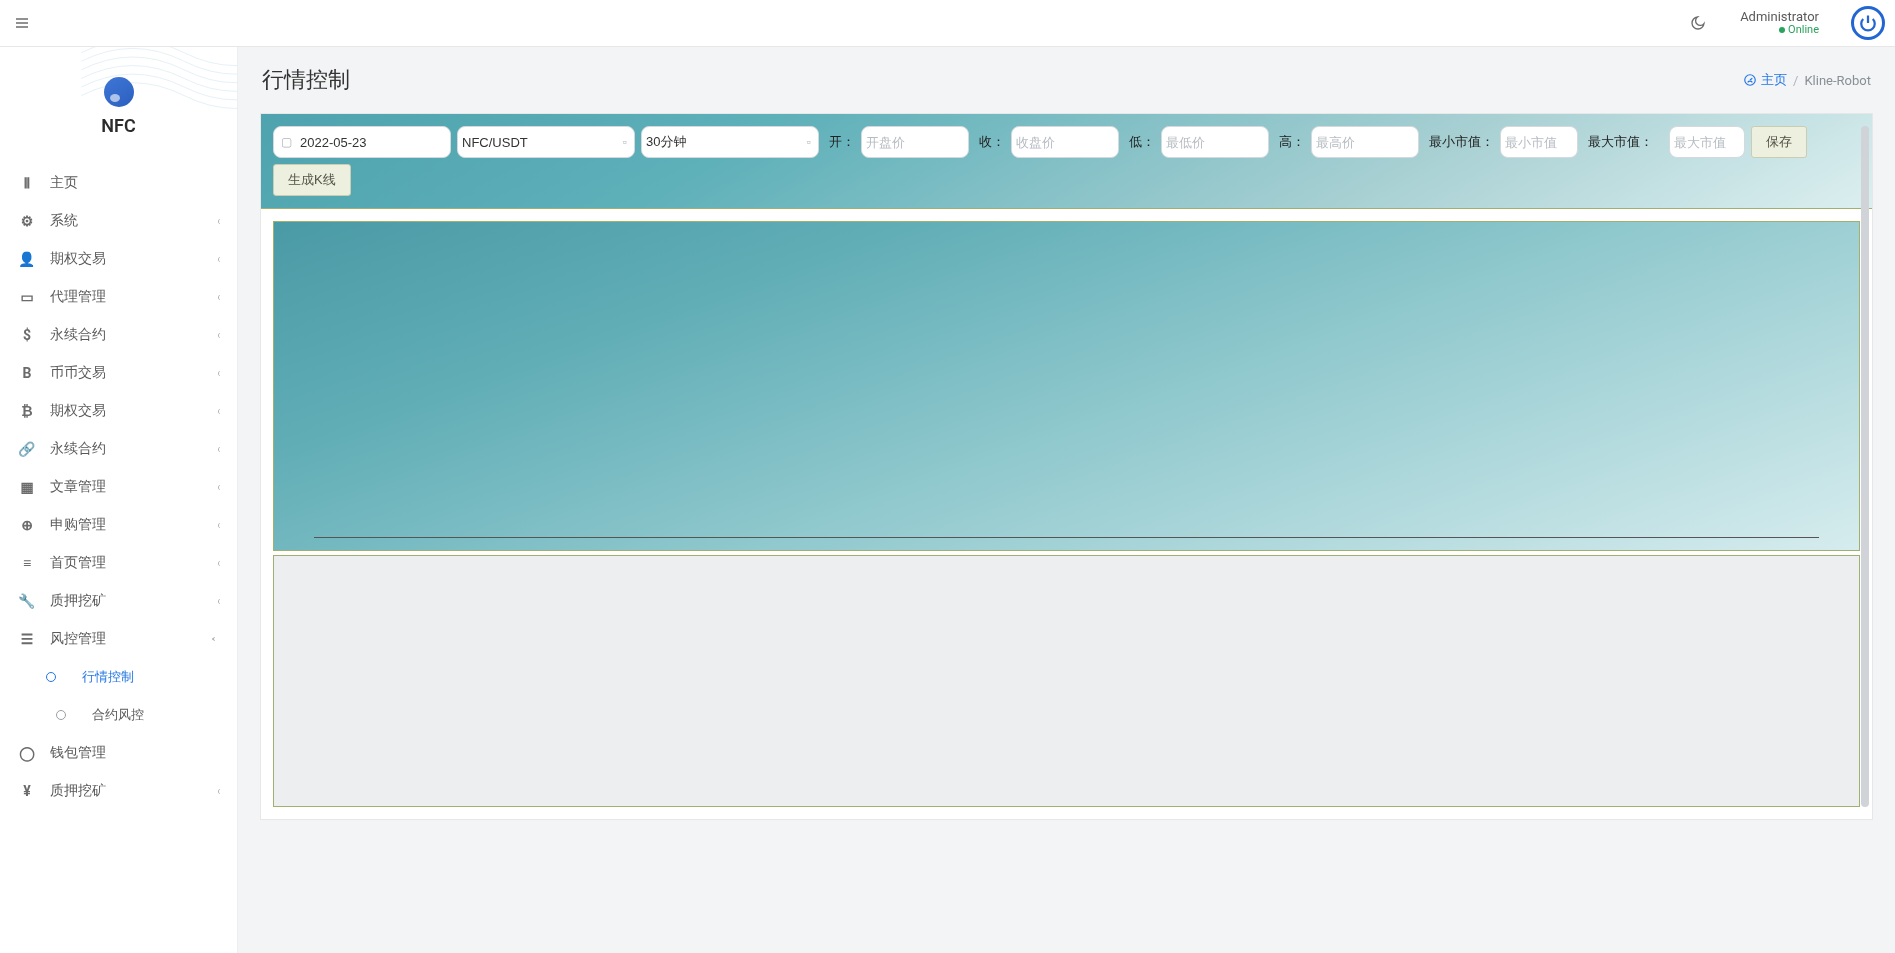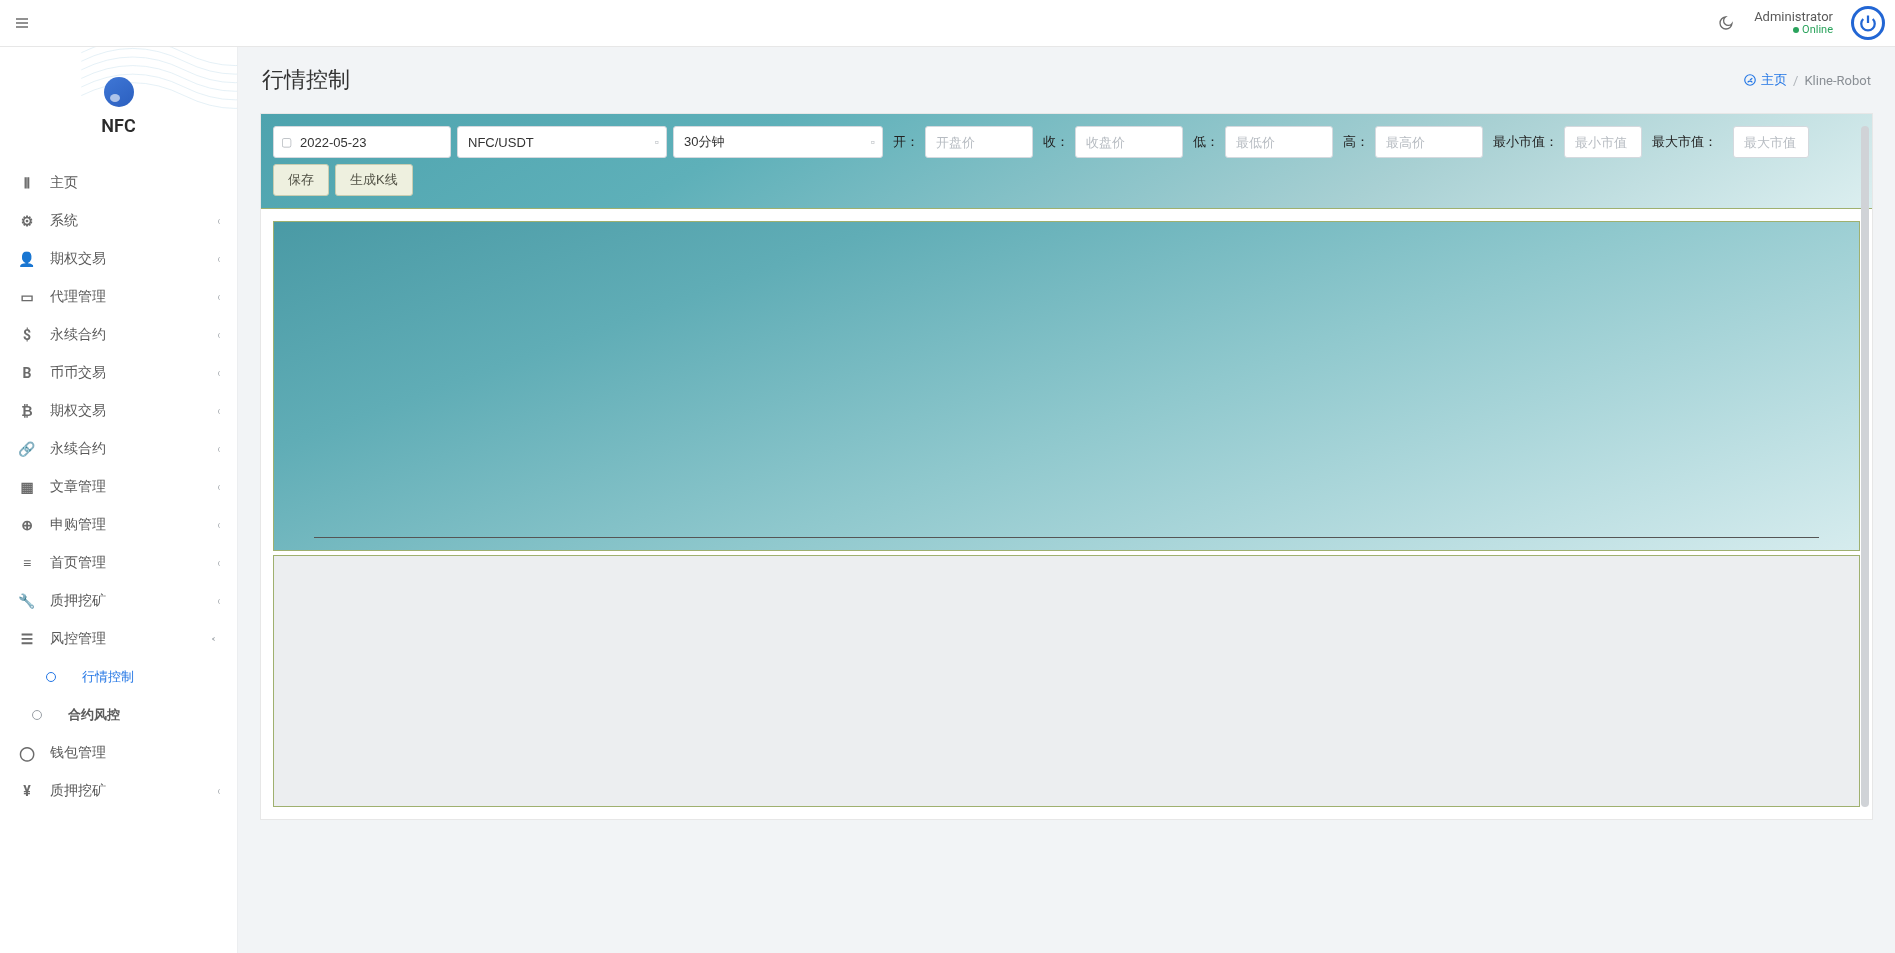--- a/index.html
+++ b/index.html
@@ -14,21 +14,21 @@
     .topbar {
       height: 47px;
       background: #fff;
       display: flex;
       align-items: center;
       justify-content: space-between;
       padding: 0 10px;
       border-bottom: 1px solid #e7e7e7;
     }
     .hamburger { width: 24px; height: 24px; cursor: pointer; display:flex; align-items:center; justify-content:center; }
-    .topbar-right { display: flex; align-items: center; gap: 18px; }
+    .topbar-right { display: flex; align-items: center; gap: 32px; }
     .moon { width:20px;height:20px;cursor:pointer;display:flex;align-items:center;justify-content:center; color:#6b6b6b;}
     .userblock { display:flex; flex-direction:column; align-items:flex-end; line-height:1.1;}
     .userblock .name { color:#5a5a5a; font-size:13px;}
     .userblock .status { color:#2aa35c; font-size:11px; display:flex; align-items:center; gap:3px;margin-left:31px;}
     .userblock .status::before { content:""; width:6px;height:6px; background:#2aa35c; border-radius:50%; display:inline-block;}
     .power { width:34px;height:34px;border-radius:50%; border:3px solid #2266d4; display:flex;align-items:center;justify-content:center; color:#2266d4; cursor:pointer;}
     
     
     .page { display:flex; }
     .sidebar {
@@ -77,30 +77,30 @@
       position:relative;
     }
     .filterbar {
       position:relative;
       padding:12px 12px;
       background: linear-gradient(150deg,#4ea3ae 0%, #5eb0b9 30%, #a8d0d3 70%, #dceff0 100%);
       display:flex; flex-wrap:wrap; align-items:center; gap:6px;
       border-bottom:1px solid #9fb06f;
     }
     .inp, .sel {
-      height:32px; border:1px solid #d5d9de; border-radius:3px; background:#fff;
-      padding:0 10px; font-size:13px; color:#333; outline:none;
+      height:32px; border:1px solid #d5d9de; border-radius:8px; background:#fff;
+      padding:0 4px; font-size:13px; color:#333; outline:none;
     }
     .inp::placeholder{color:#b7bcc2;}
     .date-wrap, .sel-wrap { position:relative; display:flex; align-items:center;}
     .date-wrap .cal-ico, .sel-wrap .sel-ico { position:absolute; color:#b0b5ba; font-size:12px; pointer-events:none;}
     .date-wrap .cal-ico { left:8px;}
     .date-wrap .inp { padding-left:26px; width:178px;}
     .sel-wrap .sel-ico { right:8px;}
-    .sel-wrap .inp { padding-right:24px; width:210px;}
+    .sel-wrap .inp { padding-right:24px; width:178px;}
     .lbl { color:#222; font-size:13px; margin-left:4px;}
     .inp.small { width:108px;}
     .inp.med { width:78px;}
     .inp.max { width:76px;margin-left:10px;}
     .btn {
       height:32px; padding:0 14px; border:1px solid #c9cdb1; background:#eef0df;
       border-radius:3px; font-size:13px; color:#525246; cursor:pointer;
     }
     
     .chart-area {
@@ -263,21 +263,21 @@
             <span class="chev">⌄</span>
           </a>
           <ul class="sub">
             <li>
               <a class="active" style="padding-left: 46px;">
                 <span class="dot"></span>
                 <span>行情控制</span>
               </a>
             </li>
             <li>
-              <a style="padding-left: 32px; font-weight: bold;">
+              <a style="padding-left: 56px;">
                 <span class="dot"></span>
                 <span>合约风控</span>
               </a>
             </li>
           </ul>
         </li>
         <li>
           <a>
             <span class="ico">◯</span>
             <span>钱包管理</span>

